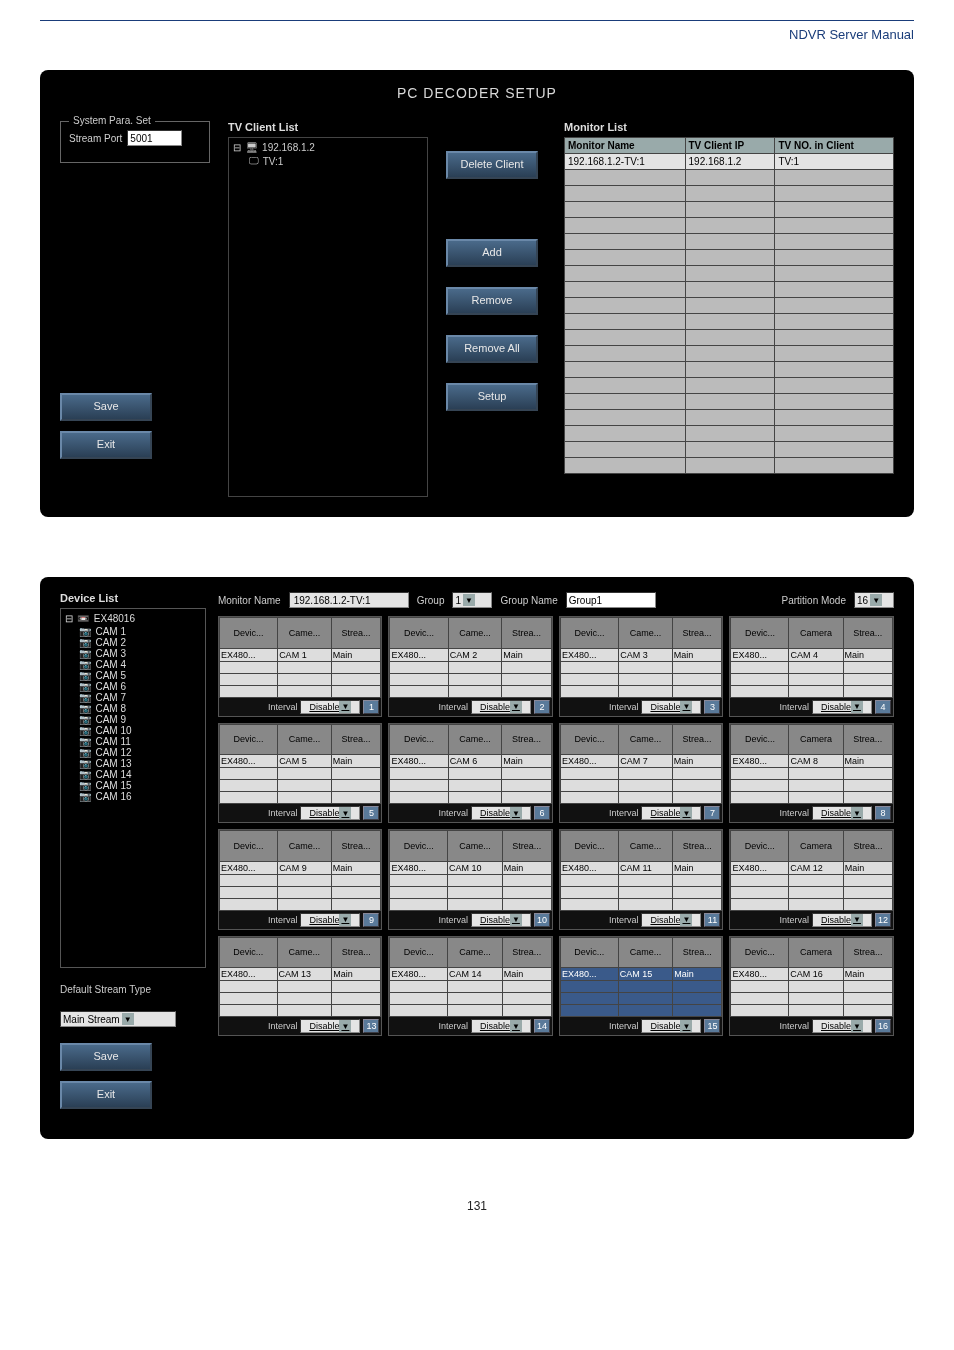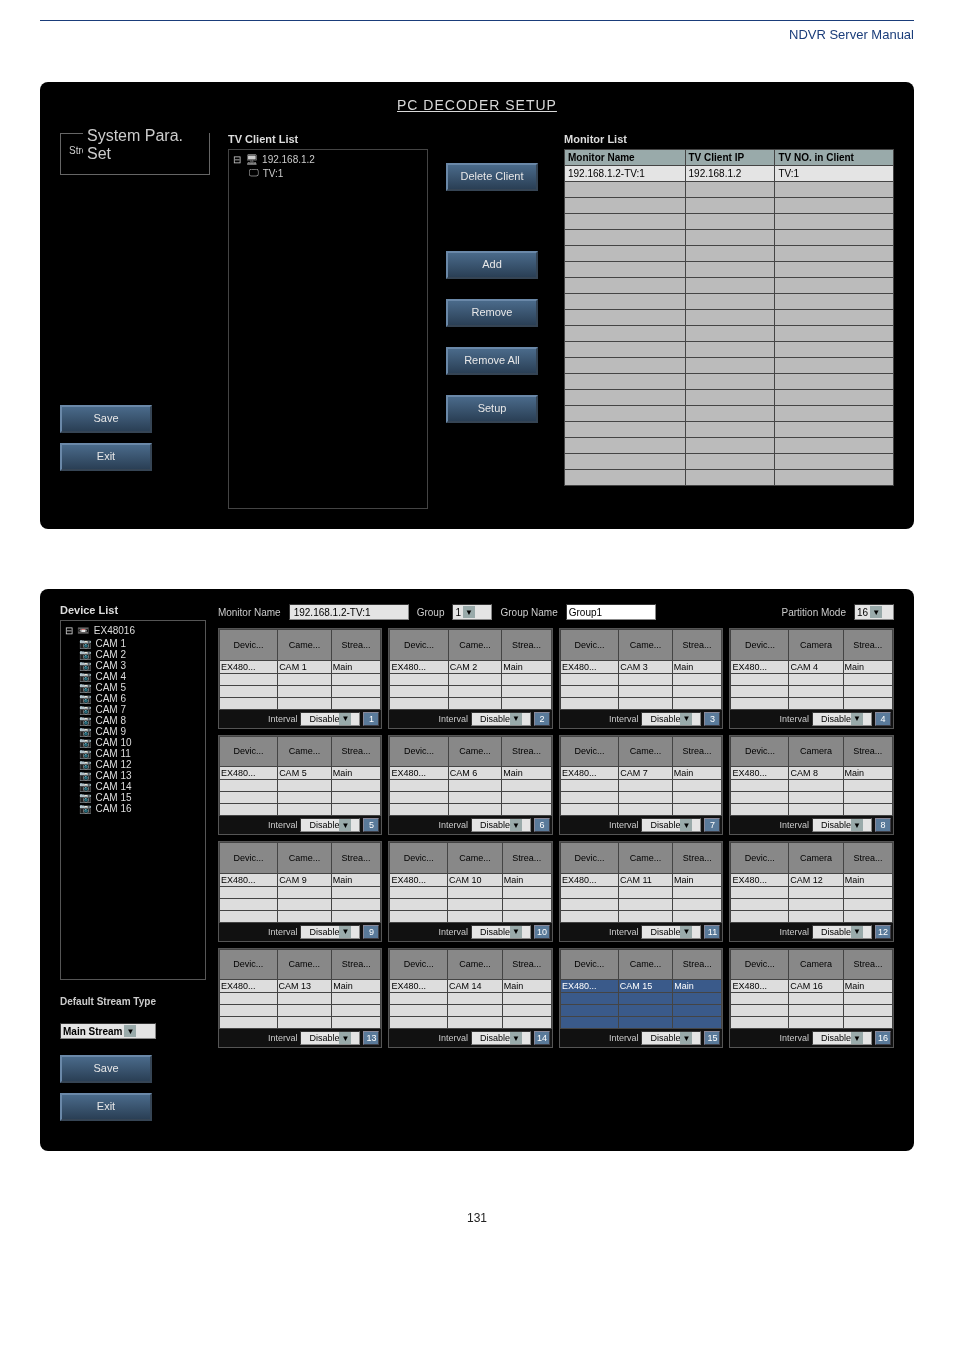--- a/index.html
+++ b/index.html
@@ -11,55 +11,54 @@
     padding: 20px 40px;
   }
   .header-line {
     border-top: 1px solid #1a3d7a;
     margin-bottom: 6px;
   }
   .manual-title {
     color: #1a3d7a;
     text-align: right;
     font-size: 13px;
-    margin-bottom: 40px;
+    margin-bottom: 28px;
   }
   .app-window {
     background: #000;
     border-radius: 8px;
     padding: 15px 20px 20px 20px;
     color: #d0d0d0;
     margin-bottom: 60px;
   }
   .app-title {
     text-align: center;
     color: #d8d8d8;
     font-size: 14px;
     margin-bottom: 20px;
     letter-spacing: 1px;
-    text-decoration: underline;
   }
   
   .decoder-body {
     display: flex;
     gap: 18px;
   }
   .sys-para {
     border: 1px solid #666;
     padding: 8px;
     width: 150px;
     position: relative;
   }
   .sys-para-label {
     position: absolute;
     top: -7px;
-    left: 22px;
+    left: 8px;
     background: #000;
     padding: 0 4px;
-    font-size: 16px;
+    font-size: 10px;
     color: #ccc;
   }
   .field-row { display:flex; align-items:center; gap:5px; margin-bottom:8px; font-size:10px; }
   .text-input {
     width: 55px;
     height: 16px;
     background:#fff;
     border:1px inset #888;
     font-size:10px;
     color:#000;
@@ -155,25 +154,25 @@
     display:flex;
     flex-direction:column;
     font-size:9px;
     background:#111;
   }
   .cell-table { flex:1; border-collapse:collapse; width:100%;border-radius:13px; }
   .cell-table th { background:#888; color:#000; border:1px solid #444; font-size:9px; padding:1px; font-weight:normal;}
   .cell-table td { background:#ddd; color:#000; border:1px solid #444; font-size:9px; padding:1px; height:12px; }
   .cell-foot { display:flex; align-items:center; gap:3px; padding:2px; }
   .cell-foot .lbl { color:#ccc; font-size:9px;padding-left:47px;}
-  .cell-foot .disable-box { flex:1; background:#e4e4e4; border:1px inset #888; height:14px; display:flex; align-items:center; color:#000; padding:0 8px; font-size:9px;}
+  .cell-foot .disable-box { flex:1; background:#e4e4e4; border:1px inset #888; height:14px; display:flex; align-items:center; color:#000; padding:0 8px; font-size:9px;text-decoration:underline;}
   .cell-foot .num { width:16px; height:14px; background:#5a7a9a; color:#fff; display:flex; align-items:center; justify-content:center; font-size:9px; border:1px outset #889;}
   .cell.sel td { background:#3a5a8a; color:#fff; }
   .bottom-left { margin-top:12px; }
-  .stream-row { display:flex; align-items:center; gap:6px; font-size:10px; color:#ccc; margin:16px 0;font-weight:bold;}
+  .stream-row { display:flex; align-items:center; gap:6px; font-size:10px; color:#ccc; margin:16px 0;}
   .page-num { text-align:center; margin-top:40px; font-size:12px; color:#222; }
 </style>
 </head>
 <body>
 
 <div class="header-line"></div>
 <div class="manual-title">NDVR Server Manual</div>
 
 <div class="app-window">
   <div class="app-title">PC DECODER SETUP</div>
@@ -408,21 +407,21 @@
           <div class="cam-item">
             <span>📷</span>
             <span>CAM 16</span>
           </div>
         </div>
       <div class="bottom-left">
         <div class="stream-row">
           <span class="lbl">Default Stream Type</span>
         </div>
         <div class="stream-row">
-          <div class="dropdown" style="width:96px;">
+          <div class="dropdown" style="width:116px;">
             <span>Main Stream</span>
             <span class="dd-arrow">▼</span>
           </div>
         </div>
         <div class="btn">Save</div>
         <div class="btn">Exit</div>
       </div>
     </div>
 
     <div class="grid-col">

